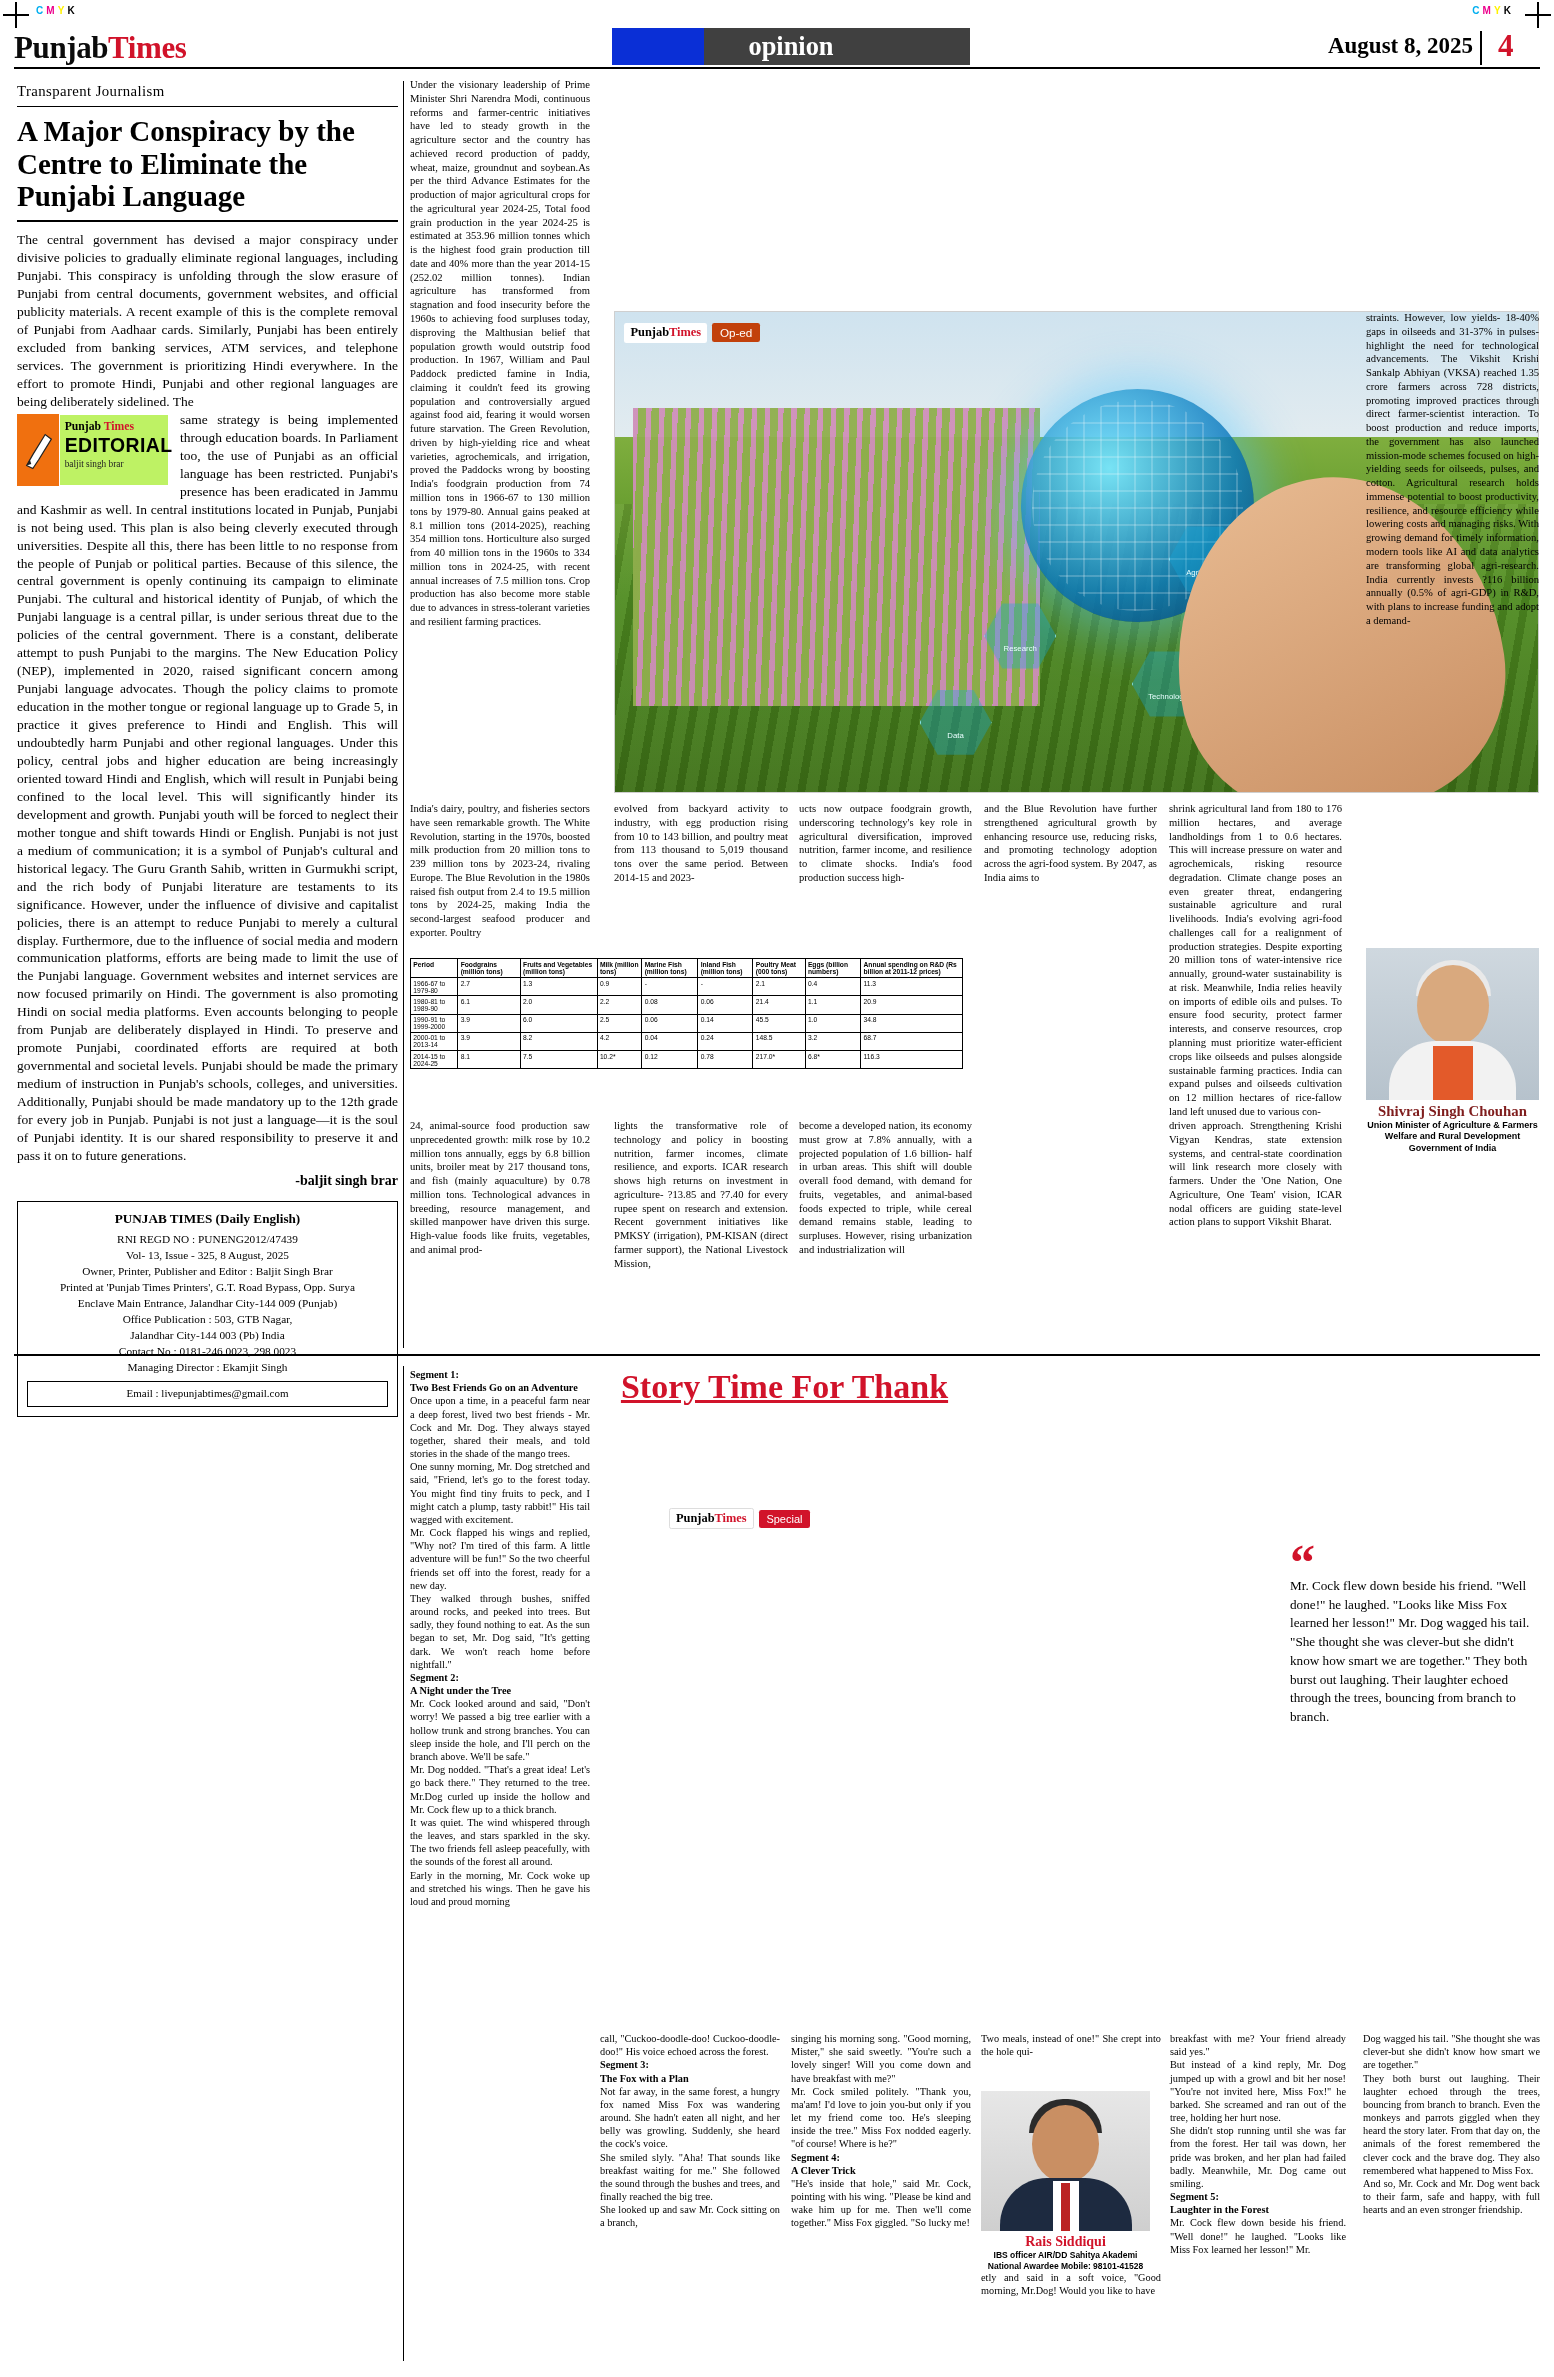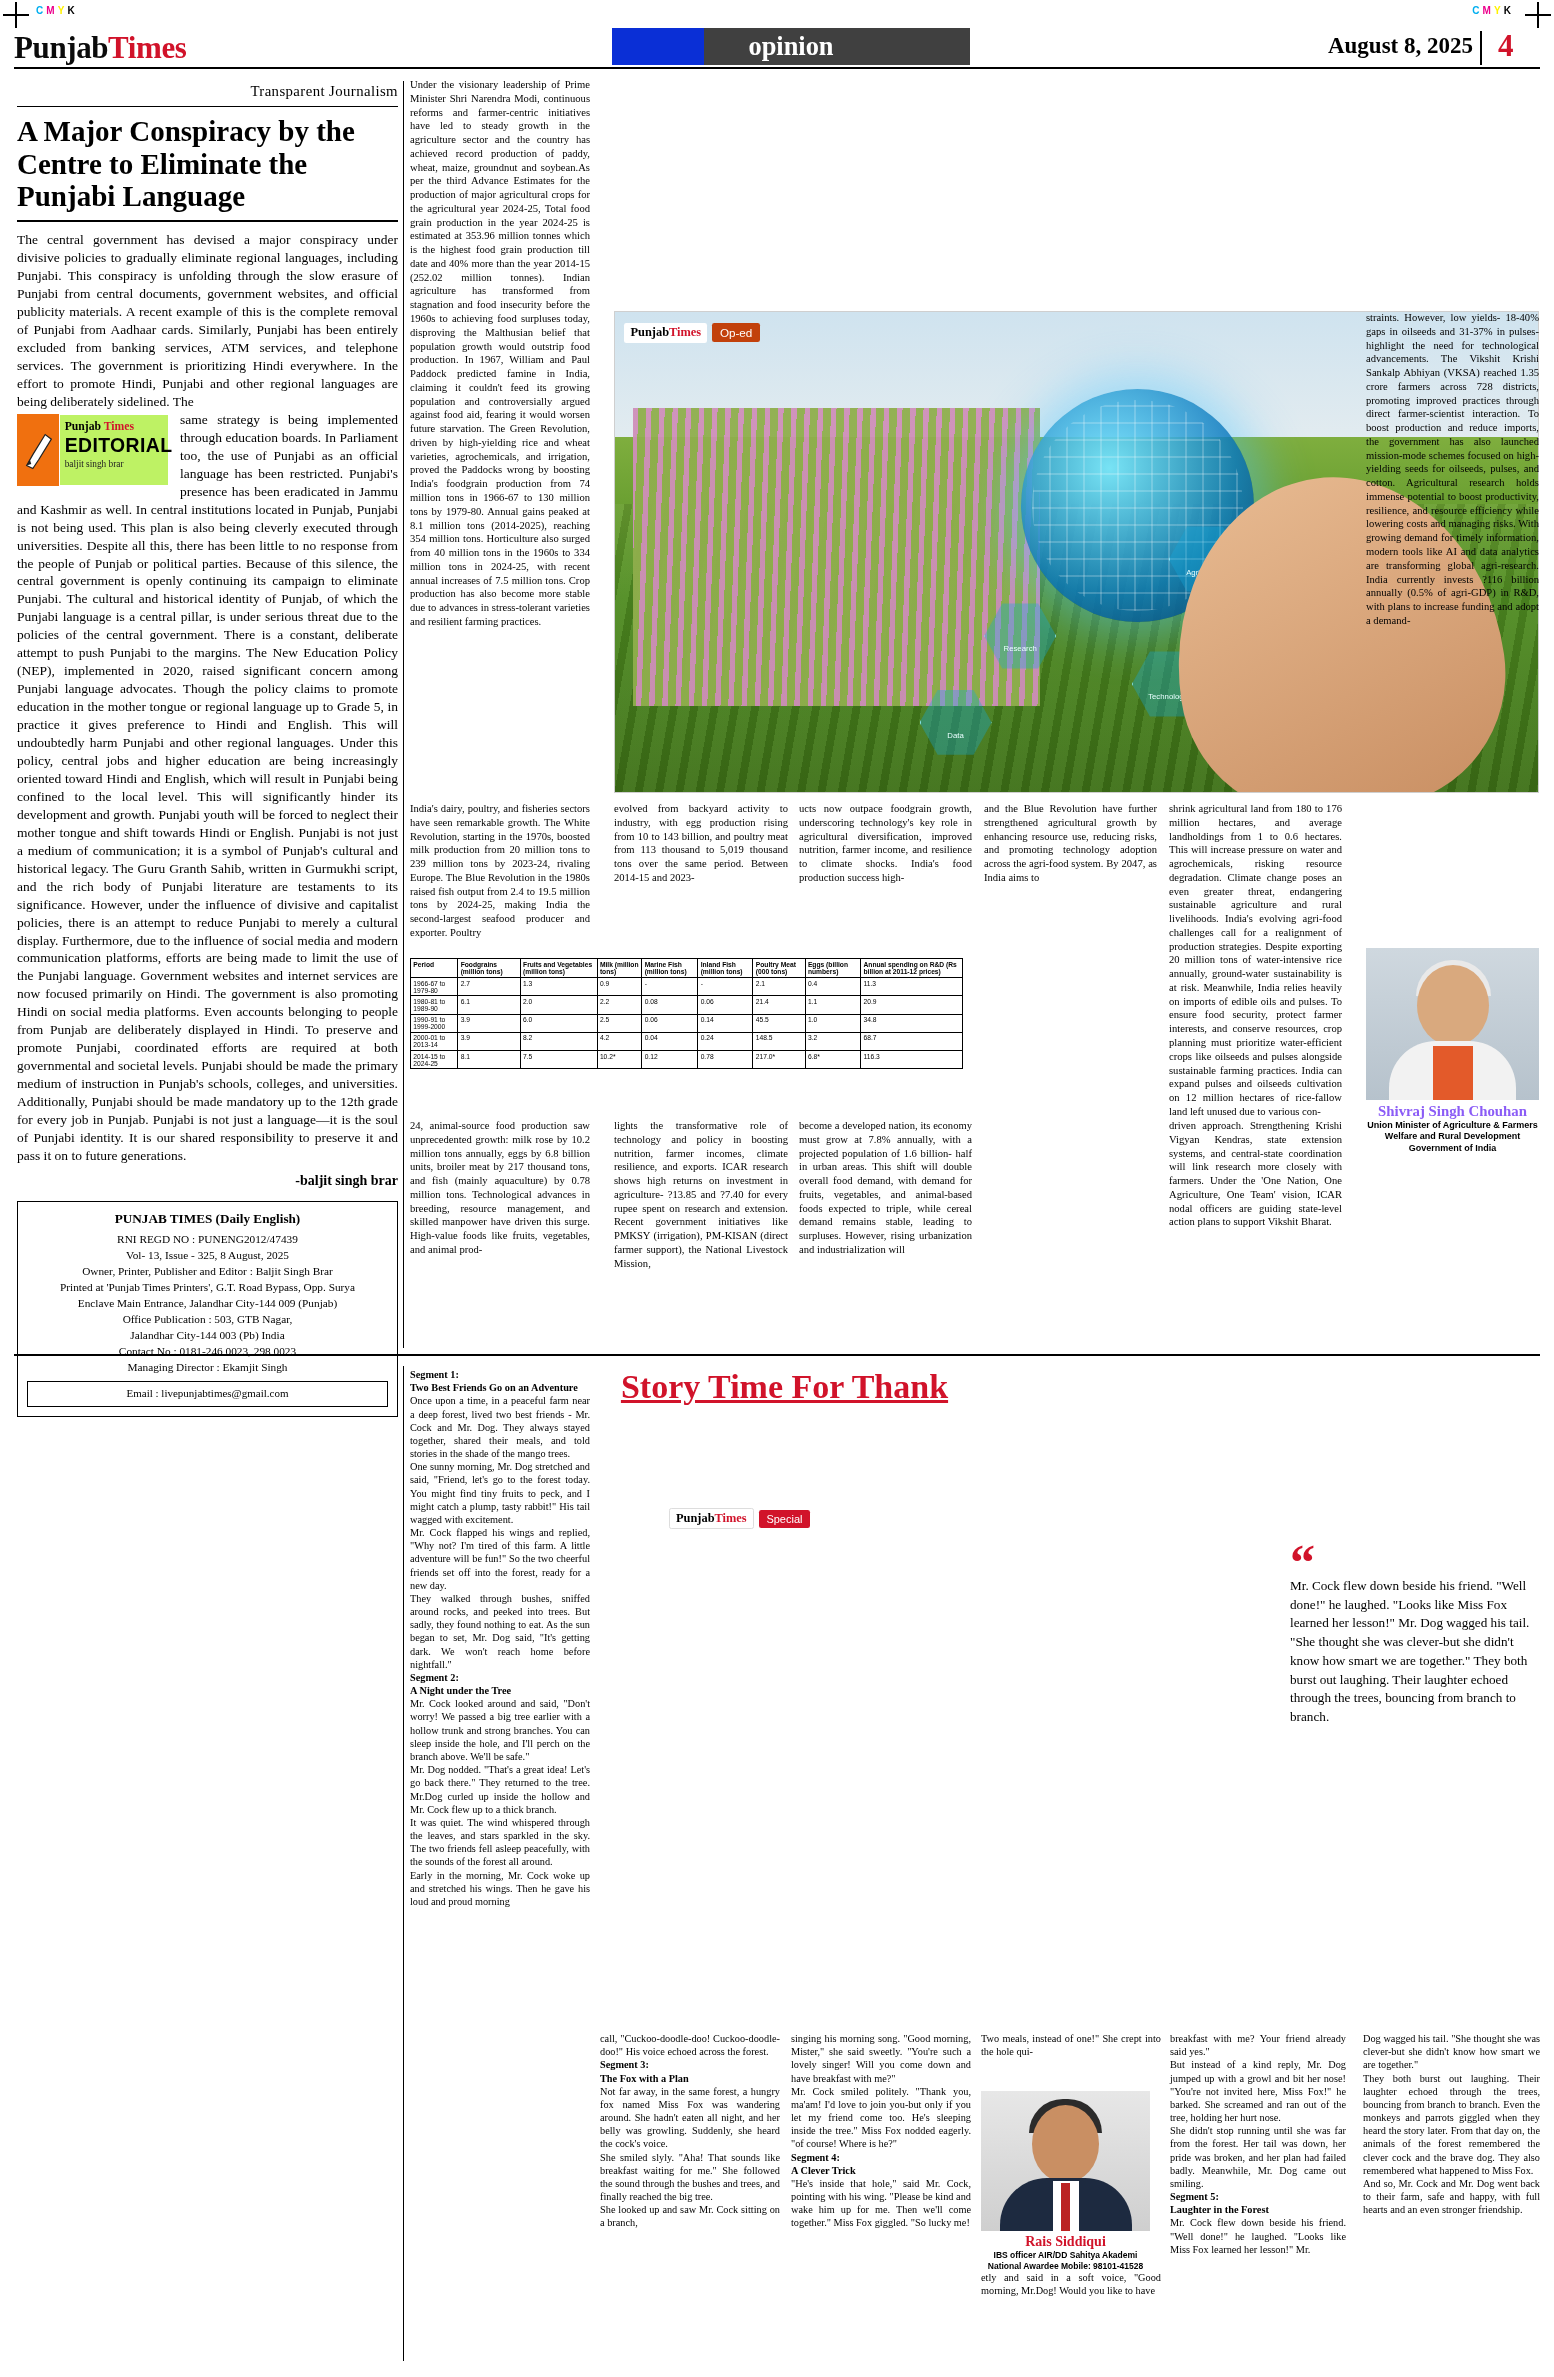--- a/index.html
+++ b/index.html
@@ -30,21 +30,21 @@
   .opinion-bar .blue { position:absolute; left:0; top:0; width:92px; height:37px; background:#0a2fd6; }
   .opinion-bar .txt { position:absolute; left:0; top:0; width:358px; height:37px; line-height:37px; text-align:center;
       color:#fff; font-family:"Liberation Serif",serif; font-size:26.4px; font-weight:bold; }
   .dateline { position:absolute; right:67px; top:3.1px; font-size:23px; font-weight:bold; font-family:"Liberation Serif",serif;}
   .pagenum { position:absolute; right:26.4px; top:-1.6px; font-size:31px; font-weight:bold; color:#d1132a; font-family:"Liberation Serif",serif;}
   .pagenum-rule{position:absolute; right:58px; top:1.6px; width:1.6px; height:34px; background:#000;}
   .rule-top { position:absolute; left:14px; top:67px; width:1526px; height:2.3px; background:#000; }
 
   
   .leftcol { position:absolute; left:17px; top:78px; width:381px; }
-  .tagline { text-align:right; font-size:14.8px; letter-spacing:0.4px; padding:4.7px 0 6.2px; font-family:"Liberation Serif",serif;}
+  .tagline { text-align:left; font-size:14.8px; letter-spacing:0.4px; padding:4.7px 0 6.2px; font-family:"Liberation Serif",serif;}
   .tagline-rule{ width:100%; height:1.6px; background:#000; margin-bottom:7.8px;}
   .lead-head { font-size:29px; line-height:1.12; font-weight:bold; font-family:"Liberation Serif",serif; margin-bottom:7.8px;}
   .lead-rule{width:100%;height:1.6px;background:#000;margin:7.8px 0 9.3px;}
   .body-text { font-size:13.5px; line-height:1.33; text-align:justify; font-family:"Liberation Serif",serif; }
   .byline{ text-align:right; font-weight:bold; font-size:14px; margin-top:7.8px;}
 
   
   .edstamp { float:left; width:152px; height:72px; margin:3.1px 11px 3.1px 0; position:relative; }
   .edstamp .orange{position:absolute;left:0;top:0;width:42px;height:72px;background:#f0700f;}
   .edstamp .pen{position:absolute;left:4.7px;top:14px;width:34px;height:44px;}
@@ -99,21 +99,21 @@
   .stat-table th{font-weight:bold;text-align:left;line-height:1.12;}
   .stat-table td{text-align:left;}
 
   
   .portrait{ position:absolute; left:1366px; top:948px; width:173px; }
   .portrait .ph{width:173px;height:152px;background:linear-gradient(#cfd8df,#b6c2cc);position:relative;overflow:hidden;}
   .portrait .ph .head{position:absolute;left:51px;top:17px;width:72px;height:81px;border-radius:50%;background:#d9a97e;}
   .portrait .ph .hair{position:absolute;left:50px;top:12.4px;width:75px;height:36px;border-radius:37px 37px 0 0;background:#e9e9e9;}
   .portrait .ph .body{position:absolute;left:23px;top:93px;width:127px;height:62px;border-radius:47px 47px 0 0;background:#f2f2f2;}
   .portrait .ph .kurta{position:absolute;left:67px;top:98px;width:40px;height:58px;background:#e35a2a;}
-  .portrait .nm{color:#8b5cf6;font-weight:bold;font-size:14.8px;text-align:center;margin-top:3.1px;font-family:"Liberation Serif",serif;}
+  .portrait .nm{color:#7f1d1d;font-weight:bold;font-size:14.8px;text-align:center;margin-top:3.1px;font-family:"Liberation Serif",serif;}
   .portrait .dsc{font-size:9px;text-align:center;line-height:1.25;font-family:"Liberation Sans",sans-serif;font-weight:bold;}
 
   
   .sect-rule{position:absolute;left:14px;width:1526px;height:2.3px;background:#000;}
   .story-title{ position:absolute; left:326px; top:1368px; width:917px; text-align:center;}
   .story-title .st1{color:#d1132a;font-size:34px;font-weight:bold;text-decoration:underline;font-family:"Liberation Serif",serif;}
   .story-title .st2{font-size:72px;font-weight:bold;line-height:1; margin-top:1.6px;font-family:"Liberation Serif",serif;}
 
   .kidimg{position:absolute;left:661px;top:1500px;width:591px;height:544px;overflow:hidden;}
   .kidimg .bg{position:absolute;inset:0;background:#fff;}

